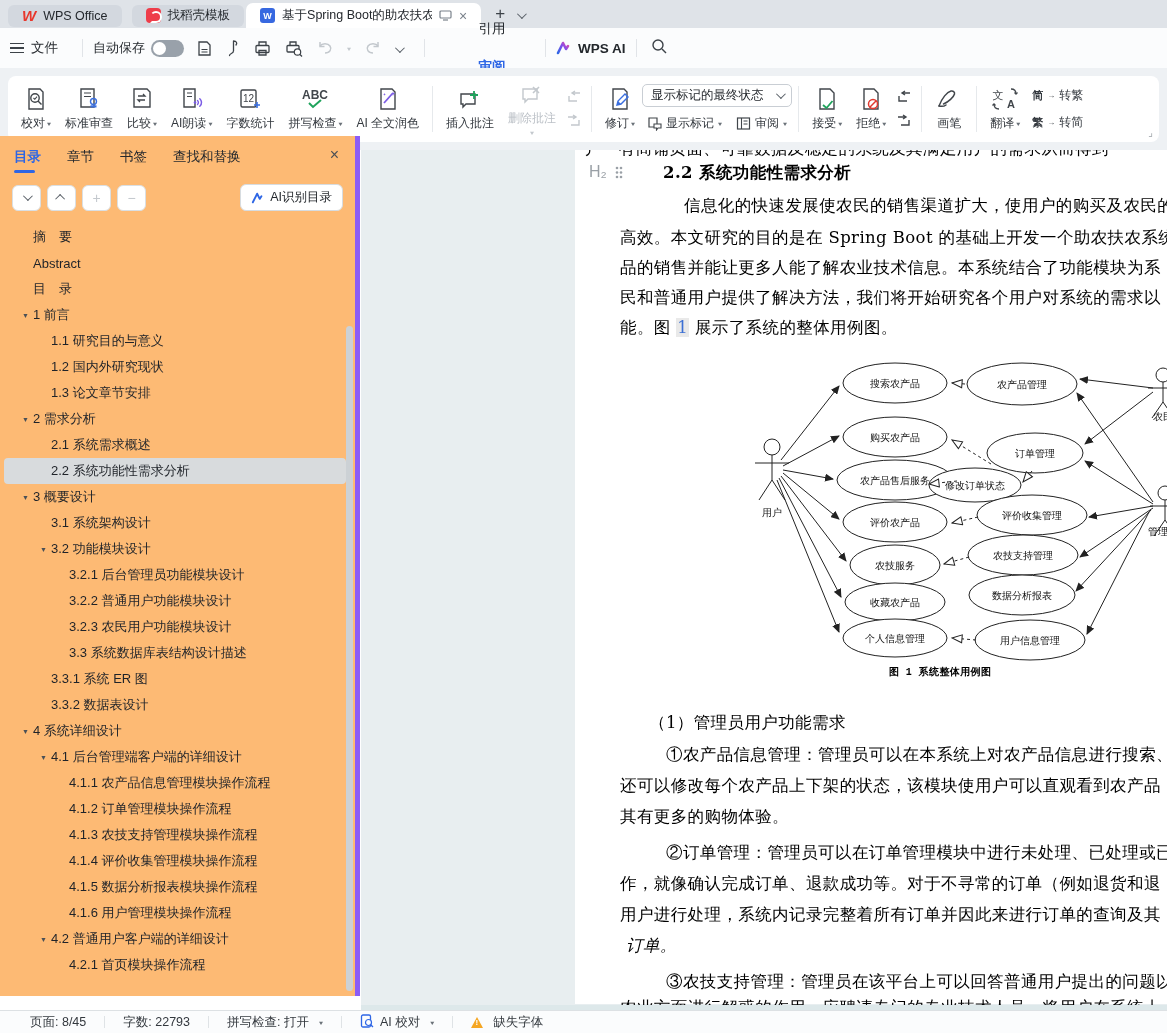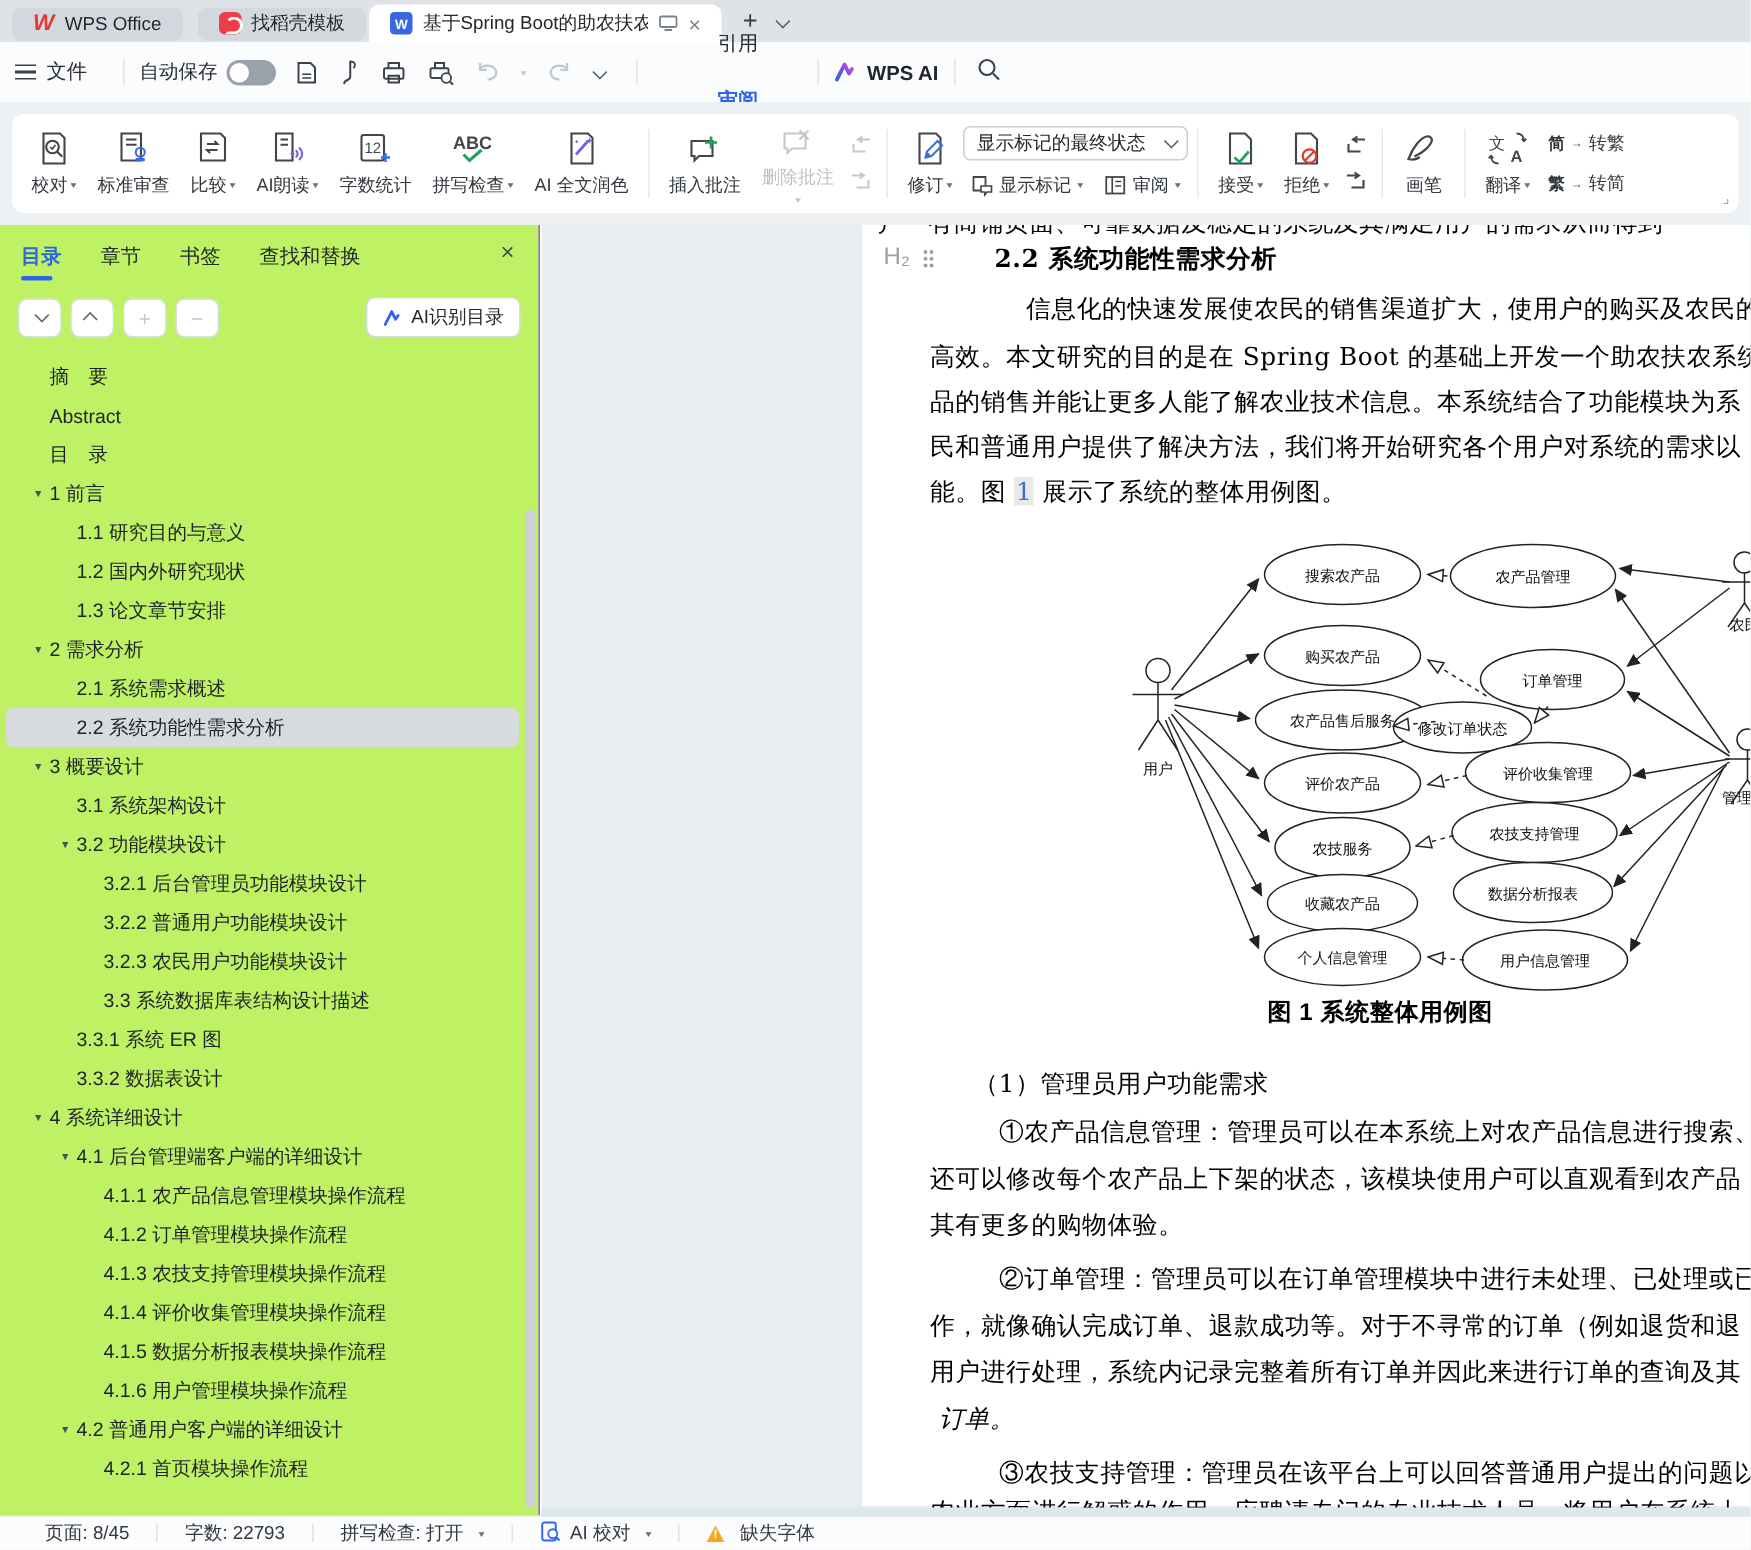--- a/index.html
+++ b/index.html
@@ -50,21 +50,21 @@
   .icon26 { height:26px; display:flex; align-items:end; justify-content:center; }
   .smallcol { display:flex; flex-direction:column; gap:3px; justify-content:center; flex:none; }
   .sqbtn { width:22px; height:21px; border-radius:4px; display:flex; align-items:center; justify-content:center; }
   .dropdown { width:150px; height:23px; border:1px solid #c9ced4; border-radius:5px; background:#fff; display:flex; align-items:center; justify-content:space-between; padding:0 8px; font-size:12.5px; color:#24282d; }
   .subrow { display:flex; gap:4px; }
   .subbtn { height:23px; display:flex; align-items:center; gap:4px; font-size:12px; color:#33383e; padding:0 5px; border-radius:4px; }
   .textico { font-family:"Liberation Sans",sans-serif; font-weight:bold; }
   .expand-ico { position:absolute; right:6px; bottom:4px; color:#9aa0a6; font-size:10px; }
 
   
-  .sidebar { position:absolute; left:0; top:150px; width:360px; height:860px; background:#bef264; border-right:1px solid #8b5cf6; }
+  .sidebar { position:absolute; left:0; top:136px; width:360px; height:860px; background:#fdba74; border-right:5px solid #8b5cf6; }
   .stabs { display:flex; align-items:center; height:42px; padding:0 14px; position:relative; }
   .stab { margin-right:26px; font-size:13.5px; color:#24282d; position:relative; height:42px; display:flex; align-items:center; }
   .stab.active { color:#2e66e5; font-weight:bold; }
   .stab.active::after { content:""; position:absolute; left:0; right:6px; bottom:5px; height:3px; border-radius:2px; background:#2e66e5; }
   .sclose { position:absolute; right:16px; top:10px; font-size:16px; color:#4a5056; }
   .sbtnrow { display:flex; align-items:center; padding:6px 12px 8px 12px; gap:6px; }
   .navbtn { width:29px; height:26px; border:1px solid #dadfe3; border-radius:6px; background:#fff; display:flex; align-items:center; justify-content:center; font-size:14px; color:#3c4248; }
   .navbtn.dis { color:#c3c8cd; }
   .aibtn { margin-left:auto; height:27px; border:1px solid #d7dce0; border-radius:6px; background:#fff; display:flex; align-items:center; gap:5px; padding:0 10px; font-size:12.5px; color:#24282d; }
   .outline { position:absolute; left:0; top:88px; width:348px; bottom:0; overflow:hidden; }
@@ -73,21 +73,21 @@
   .orow.lv0 { padding-left:14px; } .orow.lv1 { padding-left:32px; } .orow.lv2 { padding-left:50px; }
   .orow.sel { background:#d8dbdd; }
   .sscroll { position:absolute; right:2px; top:190px; width:7px; height:665px; border-radius:4px; background:#ccd1d5; }
 
   
   .workspace { position:absolute; left:361px; top:150px; width:806px; height:860px; background:#e8eef0; overflow:hidden; }
   .page { position:absolute; left:214px; top:0; width:600px; height:854px; background:#fff; }
   .docline { position:absolute; white-space:nowrap; font-family:"DejaVu Serif","Liberation Serif",serif; font-size:16.5px; color:#000; letter-spacing:0.4px; }
   .h2mark { position:absolute; left:228px; top:13px; display:flex; align-items:center; gap:8px; color:#9aa0a6; font-size:16px; }
   .fignum { color:#3b6fd4; background:#e9e9e9; padding:0 1px; }
-  .figcaption { font-weight:bold; font-size:16px; font-family:Liberation Sans, sans-serif; }
+  .figcaption { font-weight:bold; font-size:10px; font-family:Liberation Mono, monospace;margin-left:44px; }
   .bold { font-weight:bold; }
   .diagram { position:absolute; left:374px; top:210px; }
   .diagram text { font-family:"Liberation Sans",sans-serif; font-size:10px; fill:#111; }
   .bstrip { position:absolute; left:0; bottom:0; width:100%; height:5px; background:#dde8ea; }
 
   
   .statusbar { position:absolute; left:0; top:1010px; width:1167px; height:23px; background:#fbfcfd; border-top:1px solid #dde1e4; display:flex; align-items:center; padding-left:30px; font-size:12.5px; color:#33383e; gap:10px; }
   .ssep { width:1px; height:12px; background:#dfe3e6; margin:0 8px; }
   .warn-tri { width:0; height:0; border-left:6px solid transparent; border-right:6px solid transparent; border-bottom:11px solid #f5a623; position:relative; display:inline-block; }
   .warn-tri::after { content:"!"; position:absolute; left:-1.7px; top:1px; font-size:8px; color:#fff; font-weight:bold; }

